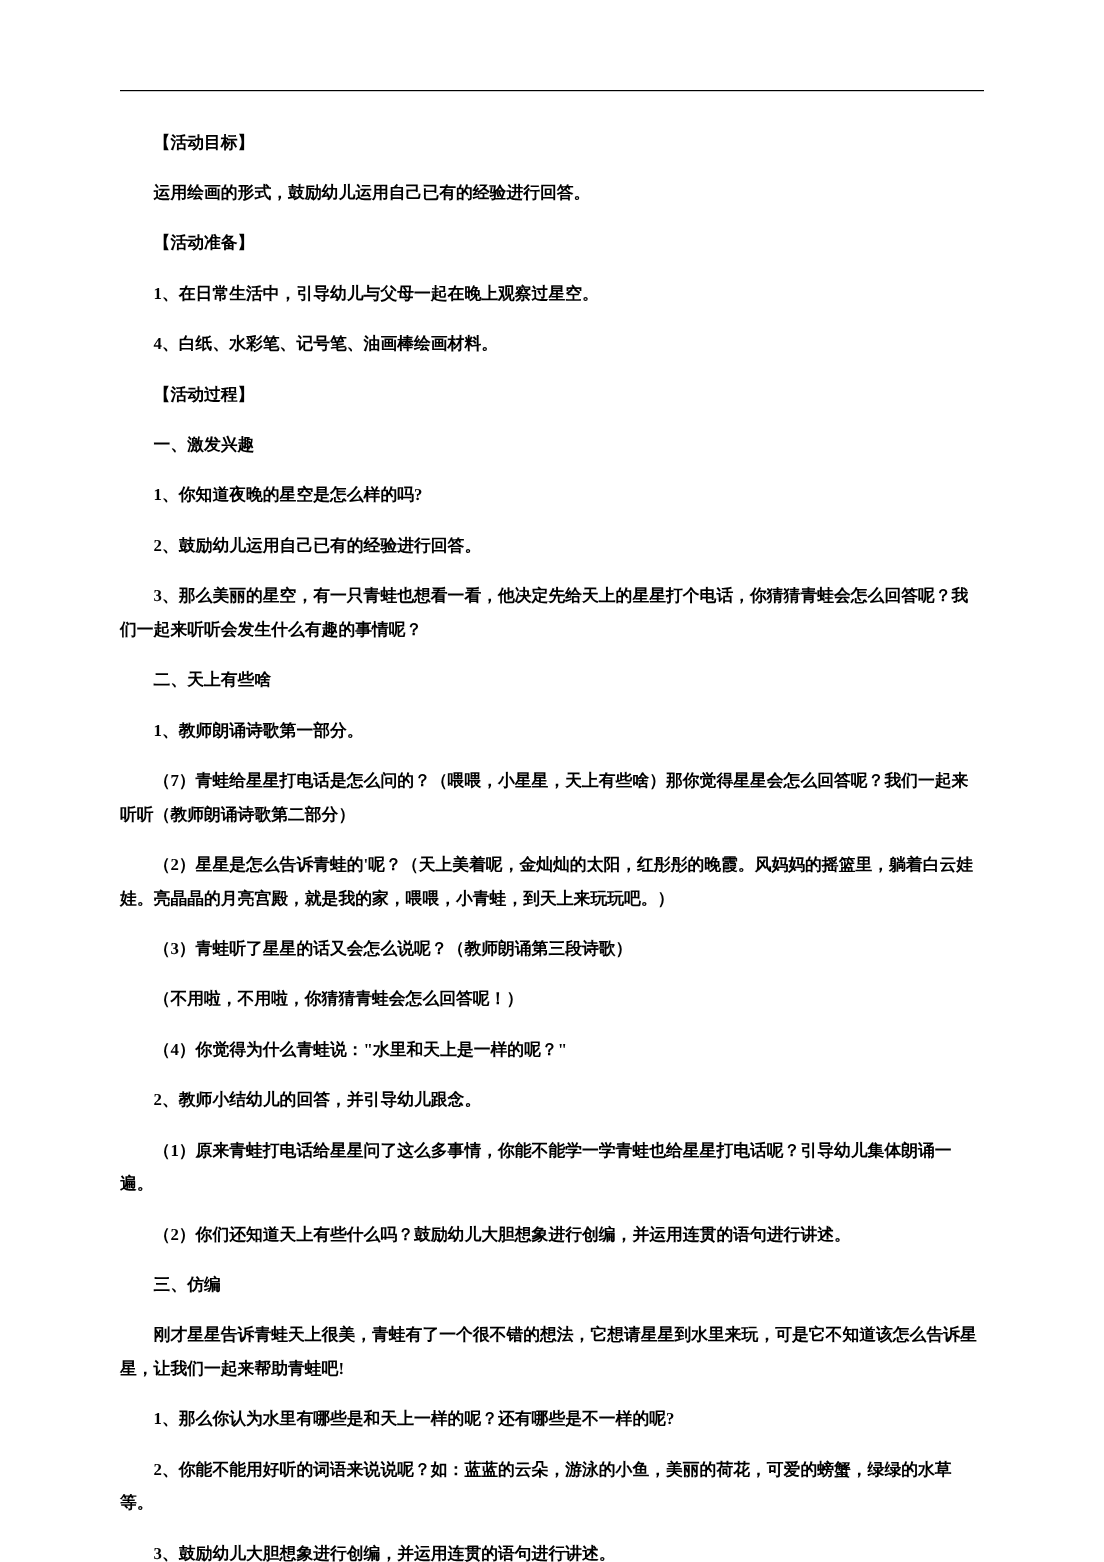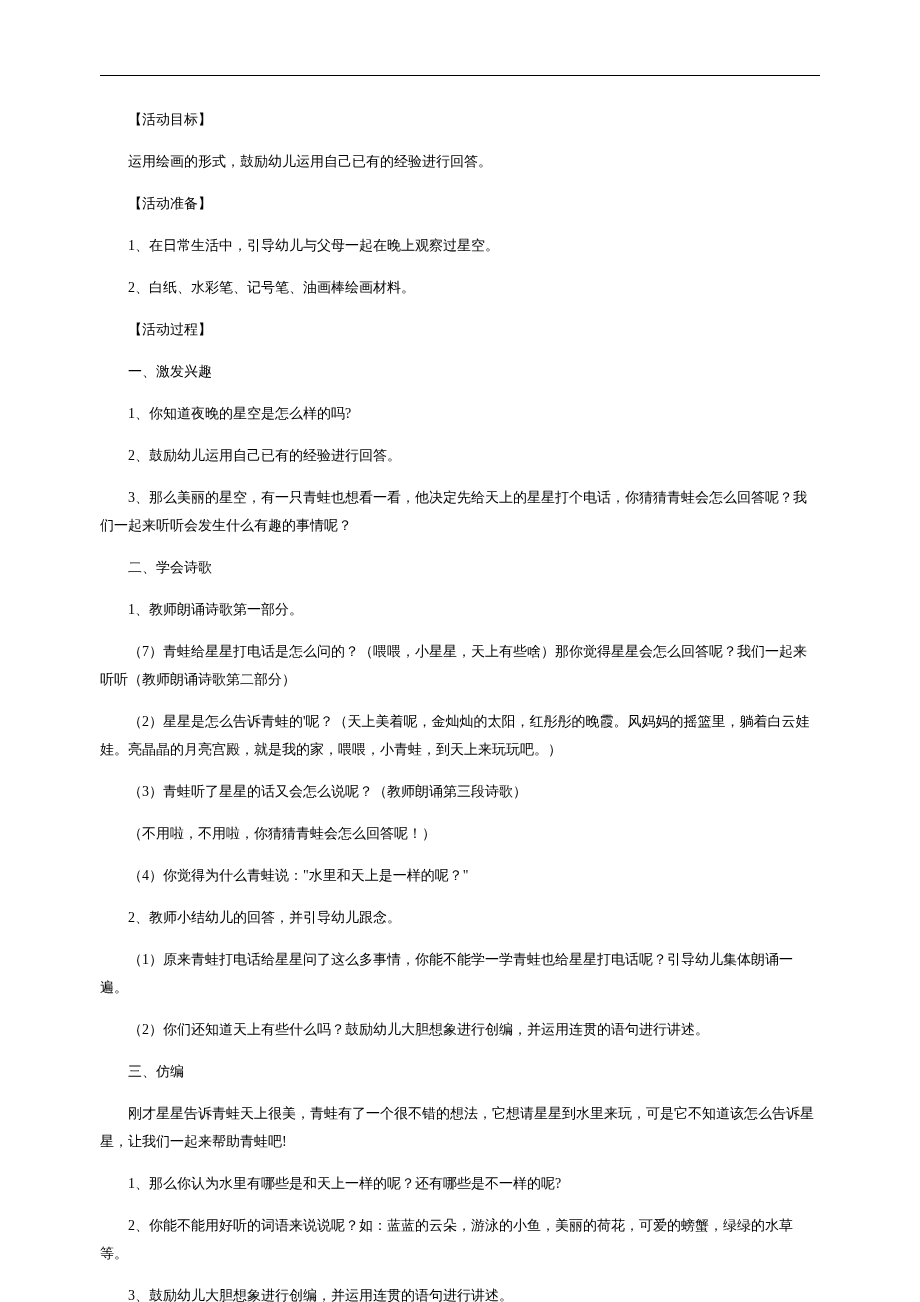--- a/index.html
+++ b/index.html
@@ -12,38 +12,39 @@
       line-height: 2;
       color: #000;
       background: #fff;
     }
     .hr-line {
       border-top: 1px solid #000;
       margin-bottom: 30px;
     }
     .indent {
       text-indent: 2em;
+      font-weight: bold;
     }
   </style>
 </head>
 <body>
 
 <div class="hr-line"></div>
 
 <p class="indent">【活动目标】</p>
 <p class="indent">运用绘画的形式，鼓励幼儿运用自己已有的经验进行回答。</p>
 <p class="indent">【活动准备】</p>
 <p class="indent">1、在日常生活中，引导幼儿与父母一起在晚上观察过星空。</p>
-<p class="indent">2、白纸、水彩笔、记号笔、油画棒绘画材料。</p>
+<p class="indent">4、白纸、水彩笔、记号笔、油画棒绘画材料。</p>
 <p class="indent">【活动过程】</p>
 <p class="indent">一、激发兴趣</p>
 <p class="indent">1、你知道夜晚的星空是怎么样的吗?</p>
 <p class="indent">2、鼓励幼儿运用自己已有的经验进行回答。</p>
 <p class="indent">3、那么美丽的星空，有一只青蛙也想看一看，他决定先给天上的星星打个电话，你猜猜青蛙会怎么回答呢？我们一起来听听会发生什么有趣的事情呢？</p>
-<p class="indent">二、学会诗歌</p>
+<p class="indent">二、天上有些啥</p>
 <p class="indent">1、教师朗诵诗歌第一部分。</p>
 <p class="indent">（7）青蛙给星星打电话是怎么问的？（喂喂，小星星，天上有些啥）那你觉得星星会怎么回答呢？我们一起来听听（教师朗诵诗歌第二部分）</p>
 <p class="indent">（2）星星是怎么告诉青蛙的'呢？（天上美着呢，金灿灿的太阳，红彤彤的晚霞。风妈妈的摇篮里，躺着白云娃娃。亮晶晶的月亮宫殿，就是我的家，喂喂，小青蛙，到天上来玩玩吧。）</p>
 <p class="indent">（3）青蛙听了星星的话又会怎么说呢？（教师朗诵第三段诗歌）</p>
 <p class="indent">（不用啦，不用啦，你猜猜青蛙会怎么回答呢！）</p>
 <p class="indent">（4）你觉得为什么青蛙说："水里和天上是一样的呢？"</p>
 <p class="indent">2、教师小结幼儿的回答，并引导幼儿跟念。</p>
 <p class="indent">（1）原来青蛙打电话给星星问了这么多事情，你能不能学一学青蛙也给星星打电话呢？引导幼儿集体朗诵一遍。</p>
 <p class="indent">（2）你们还知道天上有些什么吗？鼓励幼儿大胆想象进行创编，并运用连贯的语句进行讲述。</p>
 <p class="indent">三、仿编</p>

